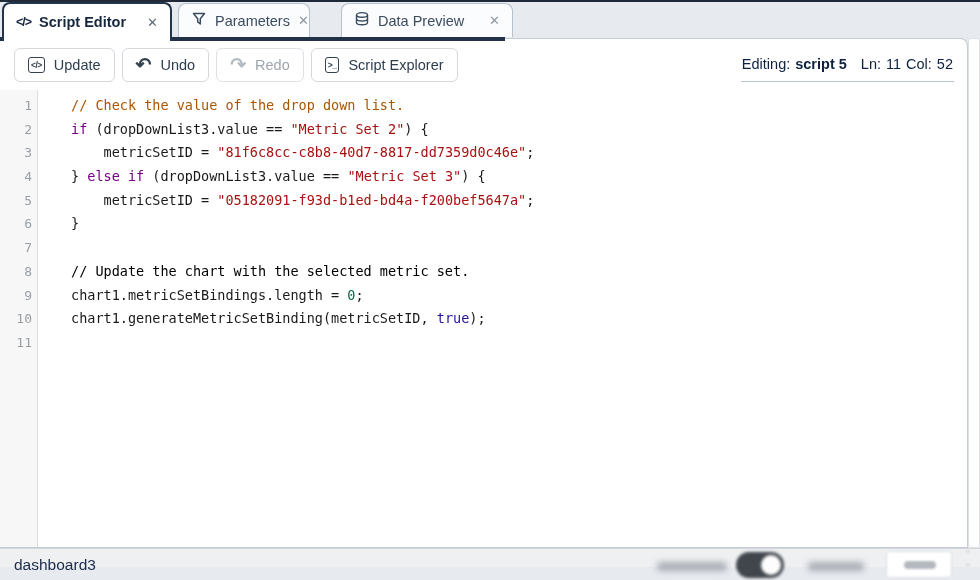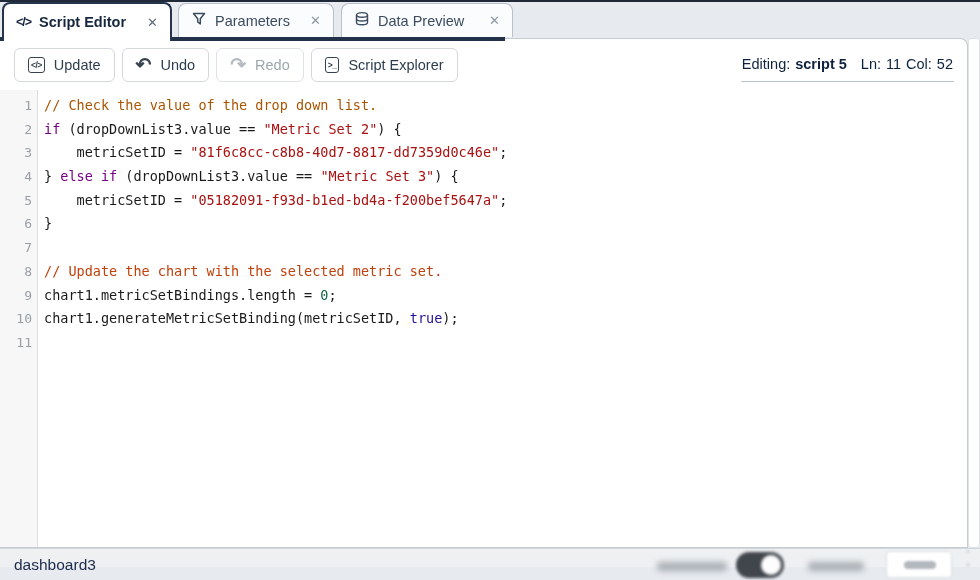--- a/index.html
+++ b/index.html
@@ -18,21 +18,21 @@
   .tab-inactive {
     top:3px; height:34px; background:#fbfcfe;
     border:1px solid #b6c1cc; border-bottom:none; border-radius:8px 8px 0 0;
     color:#3c4c5f; font-size:14.5px; z-index:1;
   }
   .tab-active {
     top:2px; left:2px; width:170px; height:38.5px; background:#ffffff;
     border:2px solid #24344d; border-bottom:none; border-radius:8px 8px 0 0;
     color:#16263e; font-size:14.5px; font-weight:700; z-index:5;
   }
-  .tab-params { left:178px; width:156px;align-items:center; }
+  .tab-params { left:178px; width:132px;align-items:center; }
   .tab-data { left:341px; width:172px; }
   .tab-close { margin-left:auto; font-size:13px; color:#5f6b79; font-weight:400; }
   .tab-inactive .tab-close { color:#8d98a4; }
   .tab-code-glyph { font-weight:800; font-size:12.5px; letter-spacing:-1px; }
   .tab svg { flex:0 0 auto; }
   .tabbar-underline { position:absolute; top:37px; left:0; width:505px; height:3.5px; background:#223048; z-index:2; }
 
   
   .panel {
     position:absolute; top:38px; left:0; width:968px; height:510px;
@@ -73,21 +73,21 @@
   
   .editor { flex:1; display:flex; overflow:hidden; margin-top:1px; }
   .gutter {
     width:38px; background:#f7f7f7; border-right:1px solid #ddd;
     font-family:"DejaVu Sans Mono", monospace; font-size:13px; color:#999fa5;
     text-align:right; padding:4px 5px 0 0; flex:0 0 auto;
   }
   .gutter .ln { height:23.7px; line-height:23.7px; }
   .code {
     flex:1; padding:4px 8px 0 6px; font-family:"DejaVu Sans Mono", monospace;
-    font-size:13.5px; overflow:hidden; cursor:text;
+    font-size:13.5px; overflow:hidden; cursor:text;margin-left:27px;
   }
   .code-line { height:23.7px; line-height:23.7px; white-space:pre; }
 
   
   .footer {
     position:absolute; top:548px; left:0; right:0; height:19px;
     background:#eef0f2; border-top:1px solid #d3d7db;
   }
   .footer-title { position:absolute; left:14px; top:7px; font-size:15.5px; color:#1c2b4a; }
   .blur-label { position:absolute; height:9px; border-radius:4px; background:#a9aeb5; filter:blur(3px); }
@@ -202,21 +202,21 @@
         <div class="ln">11</div>
       </div>
     <div class="code">
         <div class="code-line"><span style="color: rgb(170, 85, 0);">// Check the value of the drop down list.</span></div>
         <div class="code-line"><span style="color: rgb(119, 0, 136);">if</span><span style="color: rgb(26, 26, 26);"> (dropDownList3.value == </span><span style="color: rgb(170, 17, 17);">"Metric Set 2"</span><span style="color: rgb(26, 26, 26);">) {</span></div>
         <div class="code-line"><span style="color: rgb(26, 26, 26);">    metricSetID = </span><span style="color: rgb(170, 17, 17);">"81f6c8cc-c8b8-40d7-8817-dd7359d0c46e"</span><span style="color: rgb(26, 26, 26);">;</span></div>
         <div class="code-line"><span style="color: rgb(26, 26, 26);">} </span><span style="color: rgb(119, 0, 136);">else</span><span style="color: rgb(26, 26, 26);"> </span><span style="color: rgb(119, 0, 136);">if</span><span style="color: rgb(26, 26, 26);"> (dropDownList3.value == </span><span style="color: rgb(170, 17, 17);">"Metric Set 3"</span><span style="color: rgb(26, 26, 26);">) {</span></div>
         <div class="code-line"><span style="color: rgb(26, 26, 26);">    metricSetID = </span><span style="color: rgb(170, 17, 17);">"05182091-f93d-b1ed-bd4a-f200bef5647a"</span><span style="color: rgb(26, 26, 26);">;</span></div>
         <div class="code-line"><span style="color: rgb(26, 26, 26);">}</span></div>
         <div class="code-line"></div>
-        <div class="code-line"><span style="color: #c2410c;">// Update the chart with the selected metric set.</span></div>
+        <div class="code-line"><span style="color: #000000;">// Update the chart with the selected metric set.</span></div>
         <div class="code-line"><span style="color: rgb(26, 26, 26);">chart1.metricSetBindings.length = </span><span style="color: rgb(17, 102, 68);">0</span><span style="color: rgb(26, 26, 26);">;</span></div>
         <div class="code-line"><span style="color: rgb(26, 26, 26);">chart1.generateMetricSetBinding(metricSetID, </span><span style="color: rgb(34, 17, 153);">true</span><span style="color: rgb(26, 26, 26);">);</span></div>
       </div>
   </div>
 </div>
 
 <div class="right-strip"></div>
 
 <div class="footer">
   <span class="footer-title">dashboard3</span>

